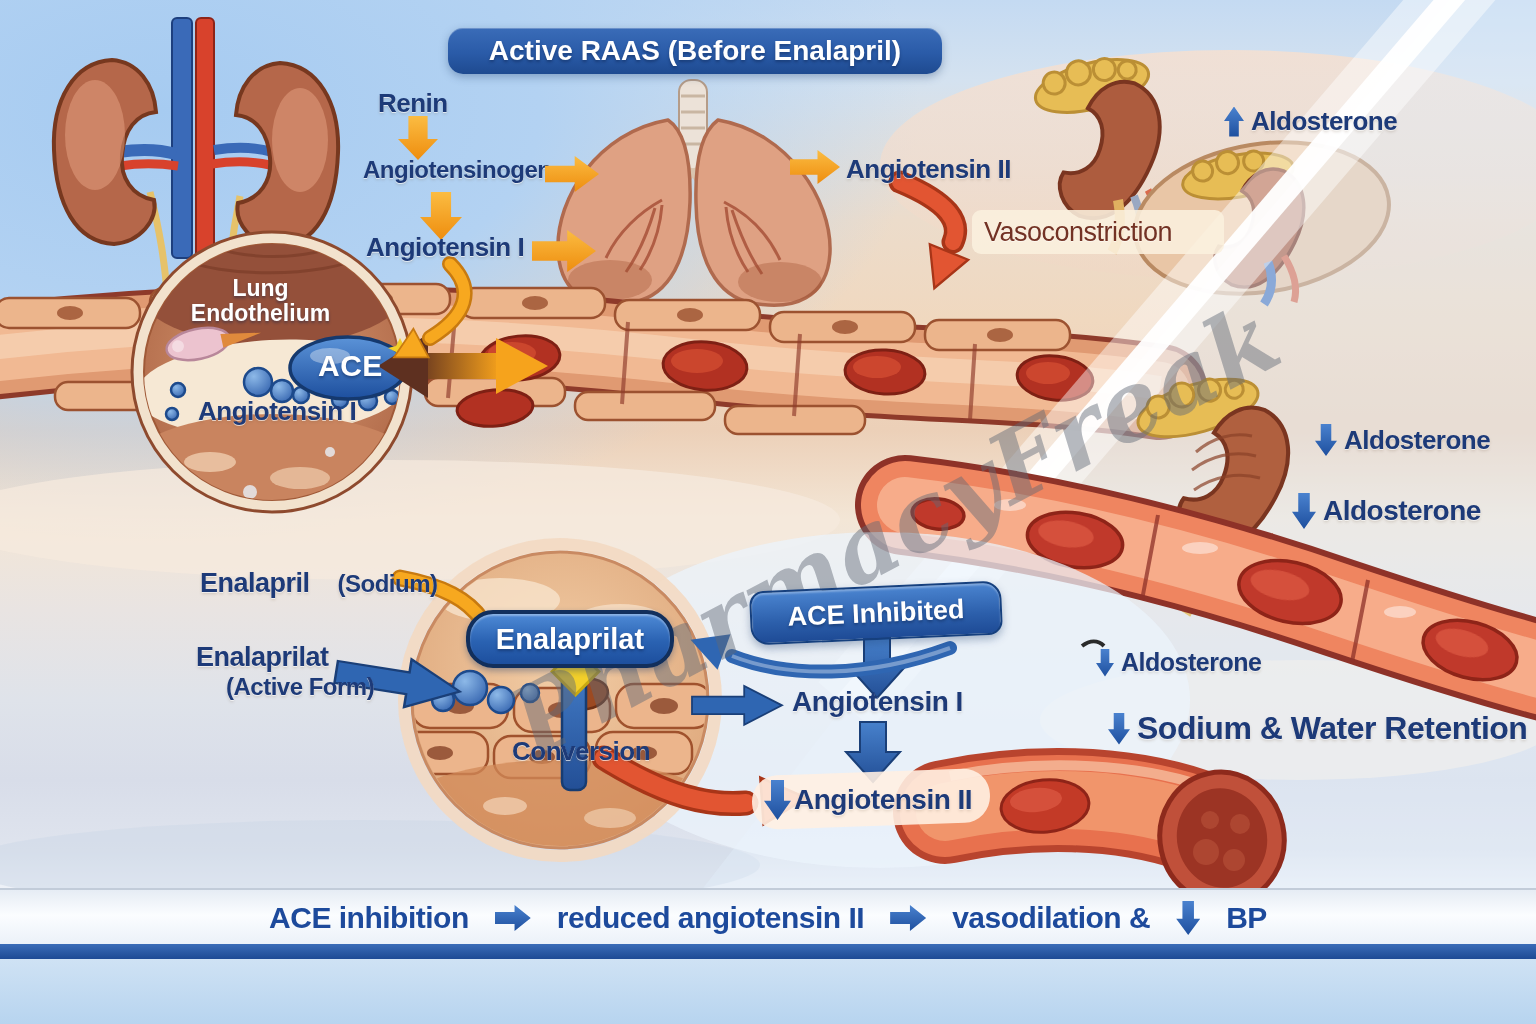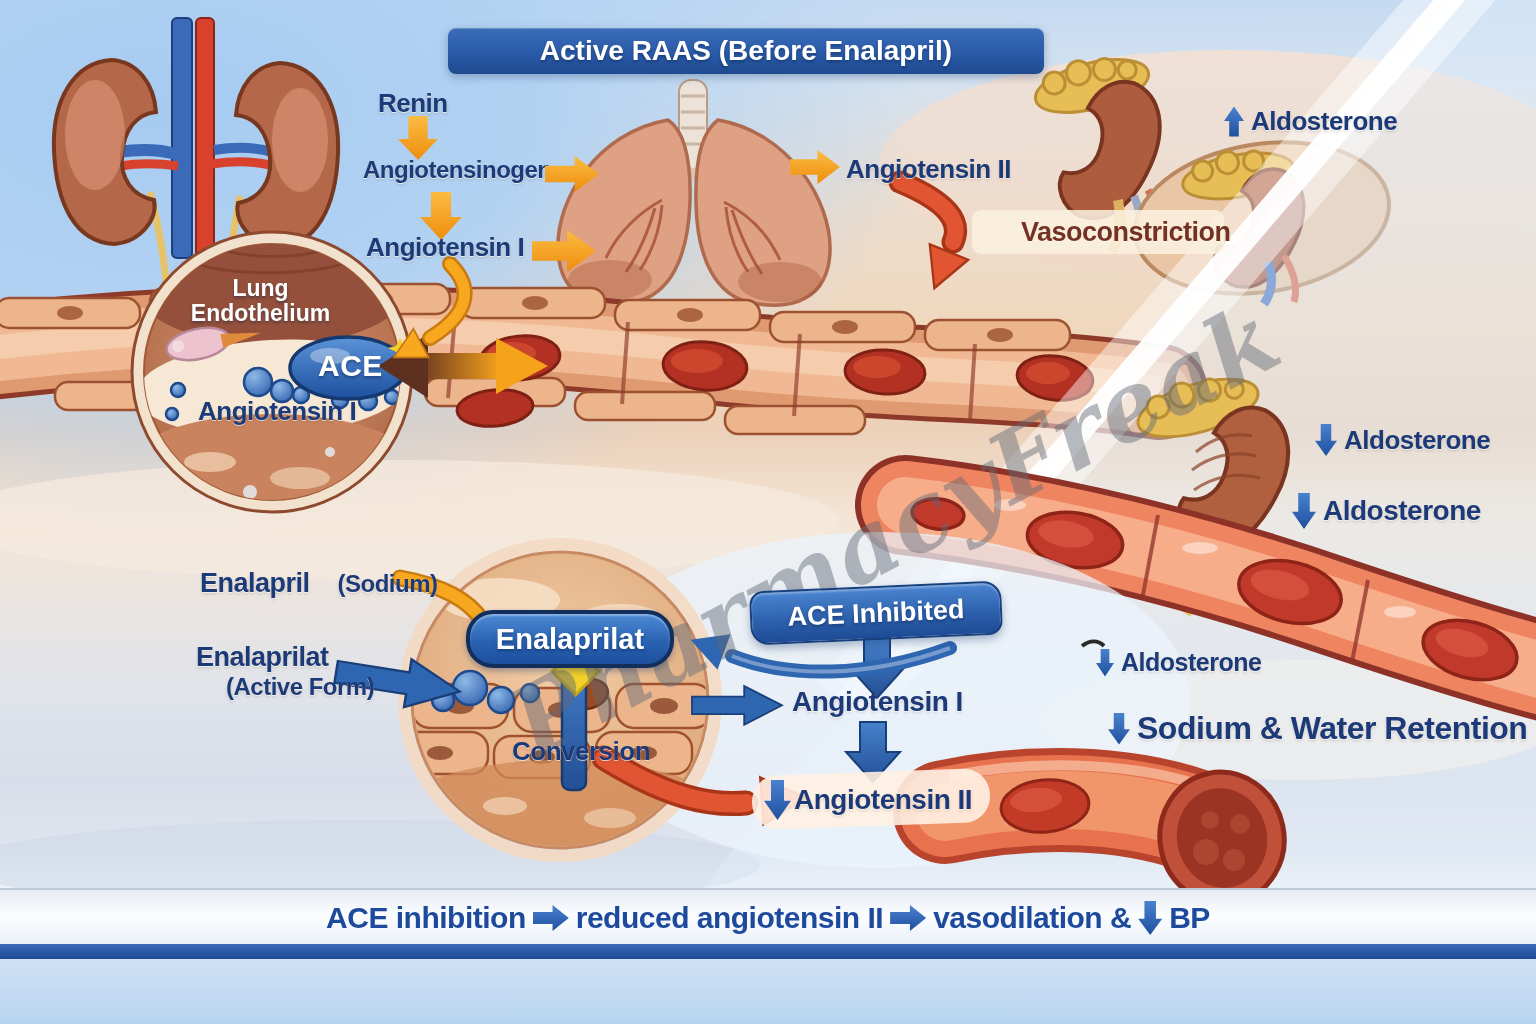--- a/index.html
+++ b/index.html
@@ -11,29 +11,29 @@
       linear-gradient(180deg,
         #c4daf2 0px,#d4e2f0 80px,#ecdccb 220px,#f0d8bf 320px,
         #ecd0b8 430px,#f3e6d6 520px,#e9e4e2 610px,#dfe3ea 700px,
         #d8dde9 780px,#dfe4ee 850px,#eef2f8 888px,#e9eef6 945px,#bdd8f0 1024px);
   }
   .abs{position:absolute;}
   .band{position:absolute;border-radius:50%;pointer-events:none;}
   
   .navy{color:#1d3a78;font-weight:bold;letter-spacing:-0.5px;
         text-shadow:0 1px 0 rgba(255,255,255,.65),0 2px 3px rgba(110,85,60,.22);}
-  .maroon{color:#733224;font-weight:bold;letter-spacing:-0.5px;
-        text-shadow:0 1px 0 rgba(255,255,255,.5);margin-left:37px;}
+  .maroon{color:#733224;font-weight:normal;letter-spacing:-0.5px;
+        text-shadow:0 1px 0 rgba(255,255,255,.5);}
   .whitebold{color:#fff;font-weight:bold;text-shadow:0 2px 3px rgba(10,30,70,.45);}
   .lbl{position:absolute;display:flex;align-items:center;gap:7px;white-space:nowrap;}
   
   .title-banner{
-    position:absolute;left:448px;top:28px;width:596px;height:46px;
+    position:absolute;left:448px;top:28px;width:494px;height:46px;
     background:linear-gradient(180deg,#3a6cb8 0%,#2a5ba8 55%,#1e4a90 100%);
-    border-radius:8px;display:flex;align-items:center;justify-content:center;
+    border-radius:15px;display:flex;align-items:center;justify-content:center;
     box-shadow:0 3px 8px rgba(30,60,110,.35), inset 0 1px 0 rgba(255,255,255,.25);
     font-size:28px;z-index:10;}
   .ribbon{
     position:absolute;left:750px;top:586px;width:248px;height:50px;
     background:linear-gradient(180deg,#4a84d0 0%,#2c5fab 60%,#1e4b96 100%);
     border:2px solid #16407e;border-radius:14px 18px 14px 18px;
     transform:rotate(-2.5deg);display:flex;align-items:center;justify-content:center;
     box-shadow:0 4px 8px rgba(30,60,110,.35), inset 0 2px 2px rgba(255,255,255,.3);
     font-size:27px;z-index:10;}
   .pill{
@@ -50,21 +50,21 @@
   
   .ar{display:inline-block;flex:0 0 auto;}
   .ar-down{clip-path:polygon(26% 0,74% 0,74% 52%,100% 52%,50% 100%,0 52%,26% 52%);}
   .ar-up{clip-path:polygon(50% 0,100% 48%,74% 48%,74% 100%,26% 100%,26% 48%,0 48%);}
   .ar-right{clip-path:polygon(0 27%,55% 27%,55% 0,100% 50%,55% 100%,55% 73%,0 73%);}
   .blue-ar{background:linear-gradient(180deg,#4a82cf,#1e4f9e);}
   .orange-ar{background:linear-gradient(180deg,#fbbc42,#ee8d0e);filter:drop-shadow(0 1px 1px rgba(150,95,15,.6));}
   
   .footer-strip{position:absolute;left:0;right:0;top:888px;height:56px;z-index:12;
     background:linear-gradient(180deg,#e6ecf4 0%,#fbfdff 45%,#eaf0f8 100%);
-    border-top:2px solid #c2ccd9;display:flex;align-items:center;justify-content:center;gap:7px;}
+    border-top:2px solid #c2ccd9;display:flex;align-items:center;justify-content:center;gap:26px;}
   .footer-strip .txt{color:#1d4a9c;font-weight:bold;font-size:30px;letter-spacing:-0.5px;white-space:nowrap;}
   .footer-bar{position:absolute;left:0;right:0;top:944px;height:15px;z-index:12;
     background:linear-gradient(180deg,#3a6cb8,#1d4a94);}
   .footer-bottom{position:absolute;left:0;right:0;top:959px;bottom:0;z-index:12;
     background:linear-gradient(180deg,#cfe2f4,#b7d4ef);}
   
   .watermark{
     position:absolute;left:895px;top:530px;z-index:6;
     transform:translate(-50%,-50%) rotate(-28deg);
     font-family:"DejaVu Serif",serif;font-style:italic;font-weight:bold;

